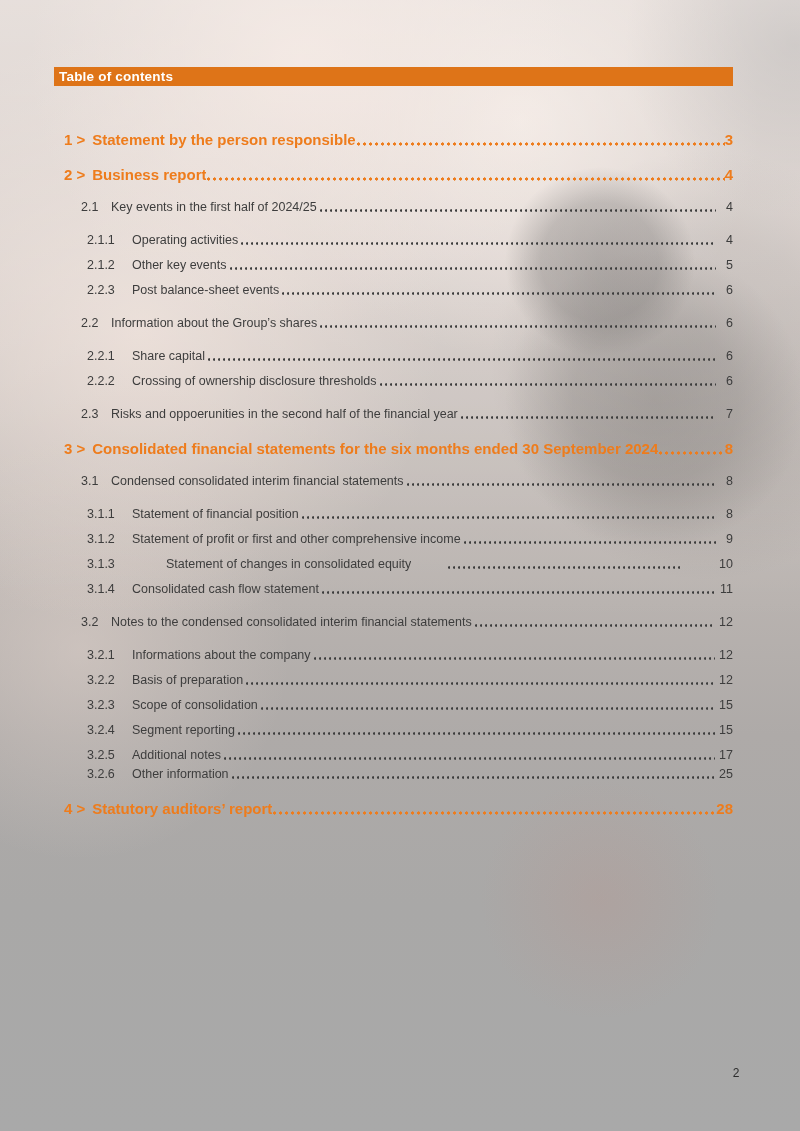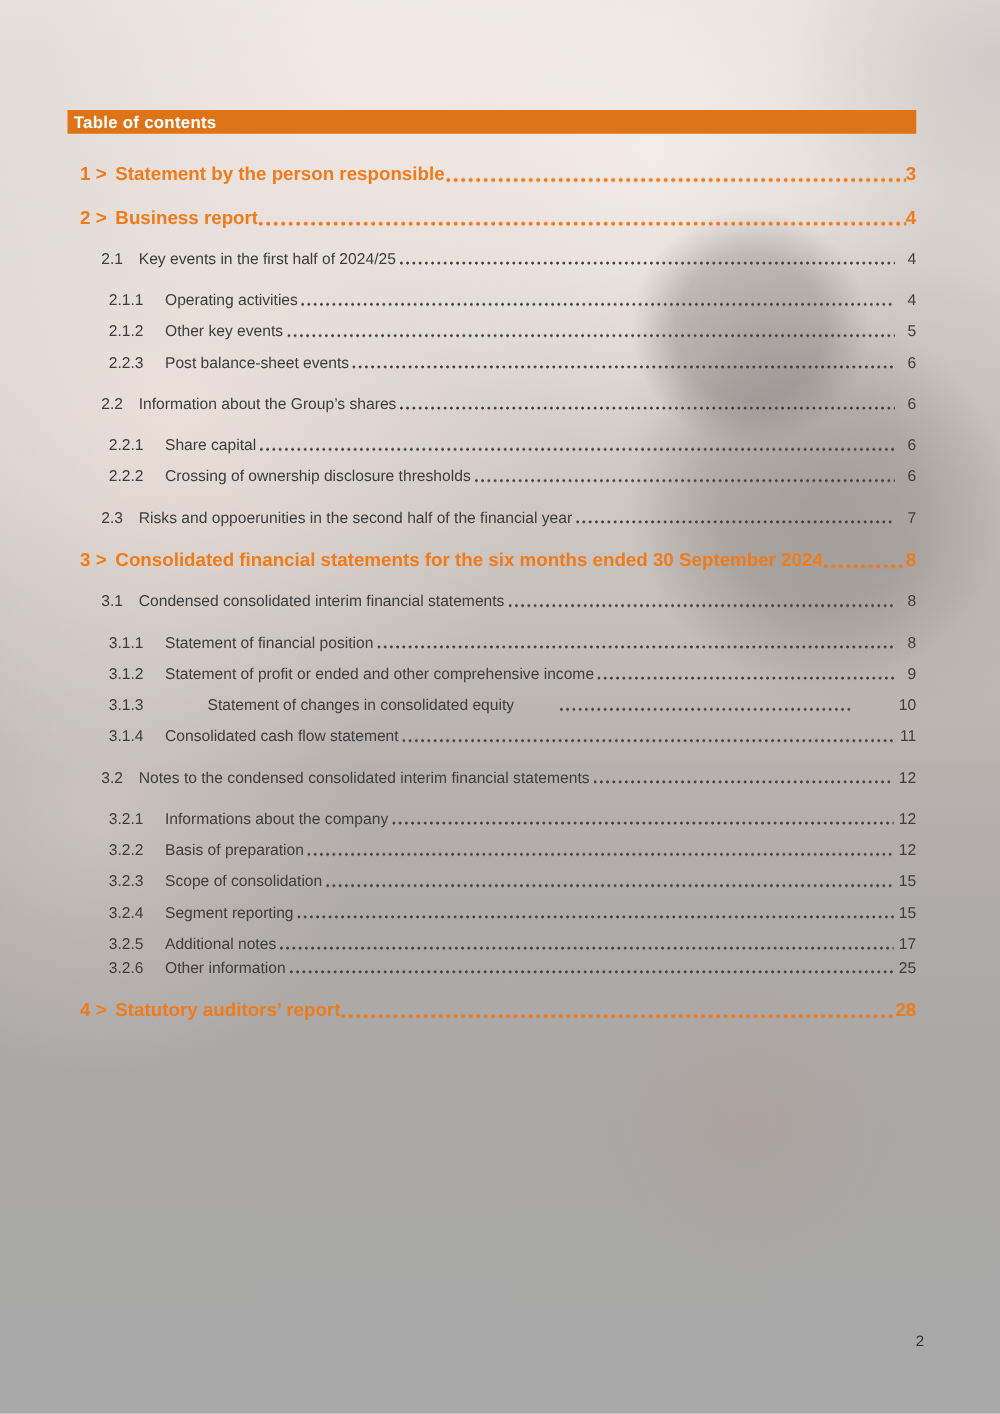--- a/index.html
+++ b/index.html
@@ -15,21 +15,21 @@
       radial-gradient(circle 215px at 705px 365px, rgba(118,113,110,0.28) 0%, rgba(118,113,110,0.18) 60%, rgba(118,113,110,0) 100%),
       radial-gradient(circle 170px at 795px 45px,  rgba(150,147,146,0.50) 0%, rgba(150,147,146,0) 100%),
       radial-gradient(circle 270px at 300px 60px,  rgba(240,224,216,0.90) 0%, rgba(240,224,216,0) 100%),
       radial-gradient(circle 300px at 140px 330px, rgba(235,220,212,0.85) 0%, rgba(235,220,212,0) 100%),
       radial-gradient(circle 240px at 520px 120px, rgba(243,231,224,0.85) 0%, rgba(243,231,224,0) 100%),
       radial-gradient(circle 210px at 80px  650px, rgba(226,212,205,0.50) 0%, rgba(226,212,205,0) 100%),
       radial-gradient(circle 120px at 600px 900px, rgba(190,142,132,0.22) 0%, rgba(190,142,132,0) 100%),
       linear-gradient(180deg, #D8CCC6 0%, #CFC5C0 25%, #BFB8B4 45%, #AEAAA8 65%, #A9A8A7 80%, #A9A9A9 100%);
   }
   .toc-header {
-    position:absolute; left:54px; top:88px; width:679px; height:19px;
+    position:absolute; left:54px; top:67px; width:679px; height:19px;
     background:var(--accent-bar, #DE7418);
     display:flex; align-items:center;
   }
   .toc-header-title {
     color:#ffffff; font-weight:bold; font-size:13.5px; line-height:19px;
     padding-left:5px; letter-spacing:0.2px;
   }
   .toc-list { position:absolute; left:54px; top:96px; width:679px; }
   .toc-row { display:flex; align-items:flex-end; }
   .toc-row .num   { flex:none; }
@@ -150,21 +150,21 @@
     <span class="pg">8</span>
   </div>
     <div class="toc-row lvl3" style="margin-top: 17px;">
     <span class="num">3.1.1</span>
     <span class="title">Statement of financial position</span>
     <span class="dots"></span>
     <span class="pg">8</span>
   </div>
     <div class="toc-row lvl3" style="margin-top: 9px;">
     <span class="num">3.1.2</span>
-    <span class="title">Statement of profit or ended and other comprehensive income</span>
+    <span class="title">Statement of profit or first and other comprehensive income</span>
     <span class="dots"></span>
     <span class="pg">9</span>
   </div>
     <div class="toc-row lvl3" style="margin-top: 9px; gap: 34px;">
     <span class="num">3.1.3</span>
     <span class="title">Statement of changes in consolidated equity</span>
     <span class="dots"></span>
     <span class="pg">10</span>
   </div>
     <div class="toc-row lvl3" style="margin-top: 9px;">

